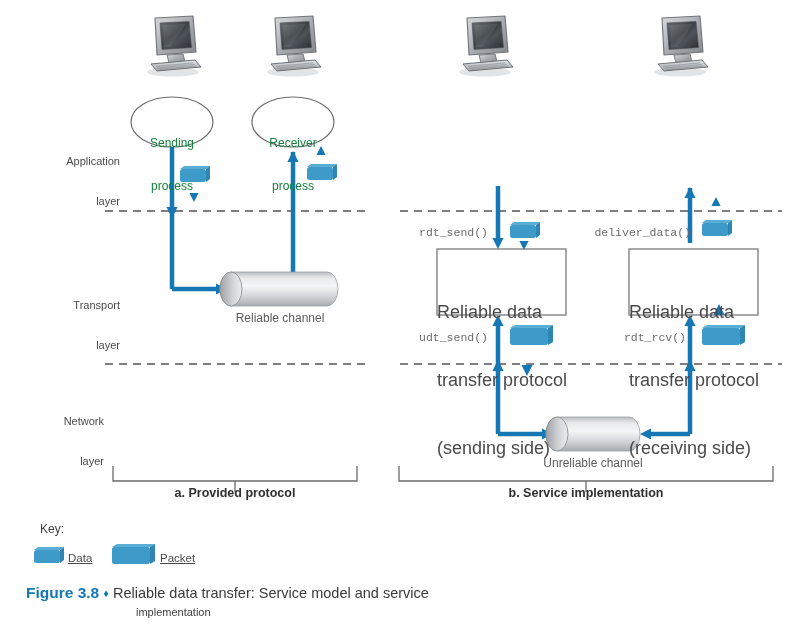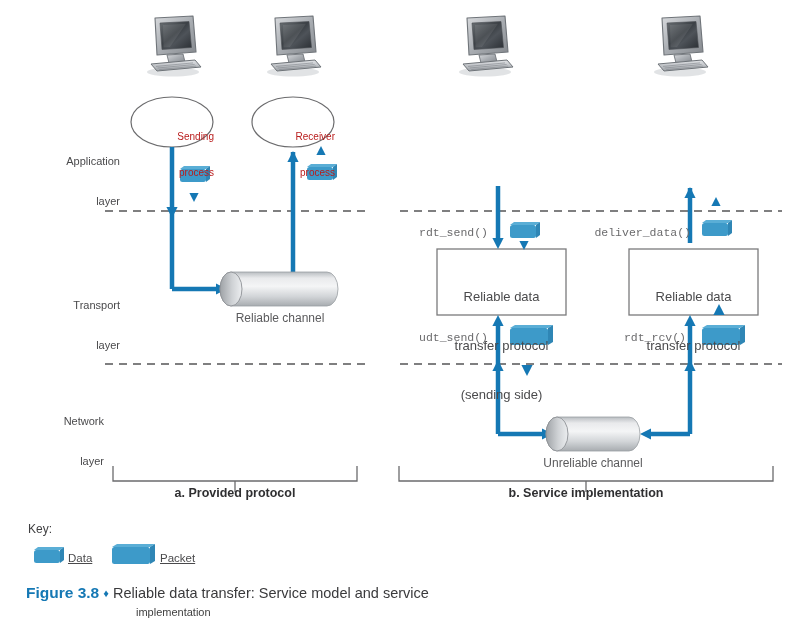--- a/index.html
+++ b/index.html
@@ -32,35 +32,35 @@
     white-space: pre;
     line-height: 1.22;
   }
   .layer-label {
     font-size: 11px;
     color: #4a4a4c;
     text-align: right;
     width: 96px;
   }
   .ellipse-label {
-    font-size: 10px;
-    color: #b91c1c;
-    text-align: right;
+    font-size: 12px;
+    color: #15803d;
+    text-align: center;
     width: 84px;
     line-height: 1.2;
   }
   .chan-label {
     font-size: 12px;
     color: #5b5b5d;
     text-align: center;
   }
   .box-label {
-    font-size: 13px;
+    font-size: 18px;
     color: #4a4a4c;
-    text-align: center;
+    text-align: left;
     line-height: 1.26;
   }
   .api-label {
     font-family: "Liberation Mono", monospace;
     font-size: 11.5px;
     color: #6b6b6d;
     text-align: right;
   }
   .bracket-label {
     font-size: 12.5px;
@@ -335,31 +335,32 @@
   <div class="lbl chan-label" style="left:513px; top:456px; width:160px;">Unreliable channel</div>
 
   <div class="lbl box-label" style="left:437px; top:256px; width:129px;">
     <div>Reliable data</div>
     <div>transfer protocol</div>
     <div>(sending side)</div>
   </div>
   <div class="lbl box-label" style="left:629px; top:256px; width:129px;">
     <div>Reliable data</div>
     <div>transfer protocol</div>
+    <div>(receiving side)</div>
   </div>
 
   <div class="lbl api-label" style="left:388px; top:226px; width:100px;">rdt_send()</div>
   <div class="lbl api-label" style="left:566px; top:226px; width:125px;">deliver_data()</div>
   <div class="lbl api-label" style="left:388px; top:331px; width:100px;">udt_send()</div>
   <div class="lbl api-label" style="left:590px; top:331px; width:96px;">rdt_rcv()</div>
 
   <div class="lbl bracket-label" style="left:135px; top:486px; width:200px;">a. Provided protocol</div>
   <div class="lbl bracket-label" style="left:466px; top:486px; width:240px;">b. Service implementation</div>
 
-  <div class="lbl key-title" style="left:28px; top:522px;">Key:</div>
+  <div class="lbl key-title" style="left:40px; top:522px;">Key:</div>
   <div class="lbl key-item" style="left:68px; top:551px;">Data</div>
   <div class="lbl key-item" style="left:160px; top:551px;">Packet</div>
 
   <div class="caption">
     <span class="figno">Figure 3.8</span>
     <span class="diamond">♦</span>
     <span class="ctext">Reliable data transfer: Service model and service</span>
   </div>
   <div class="caption-l2">implementation</div>
 

